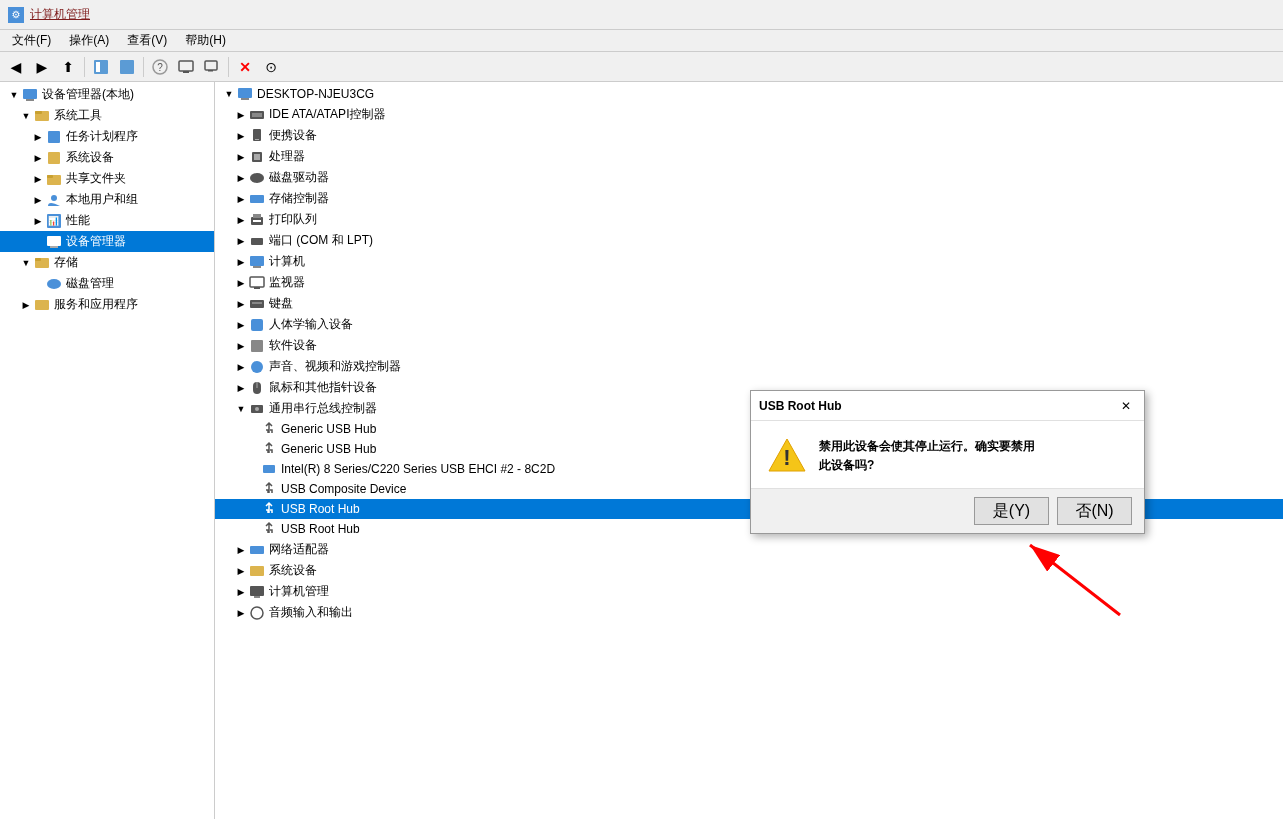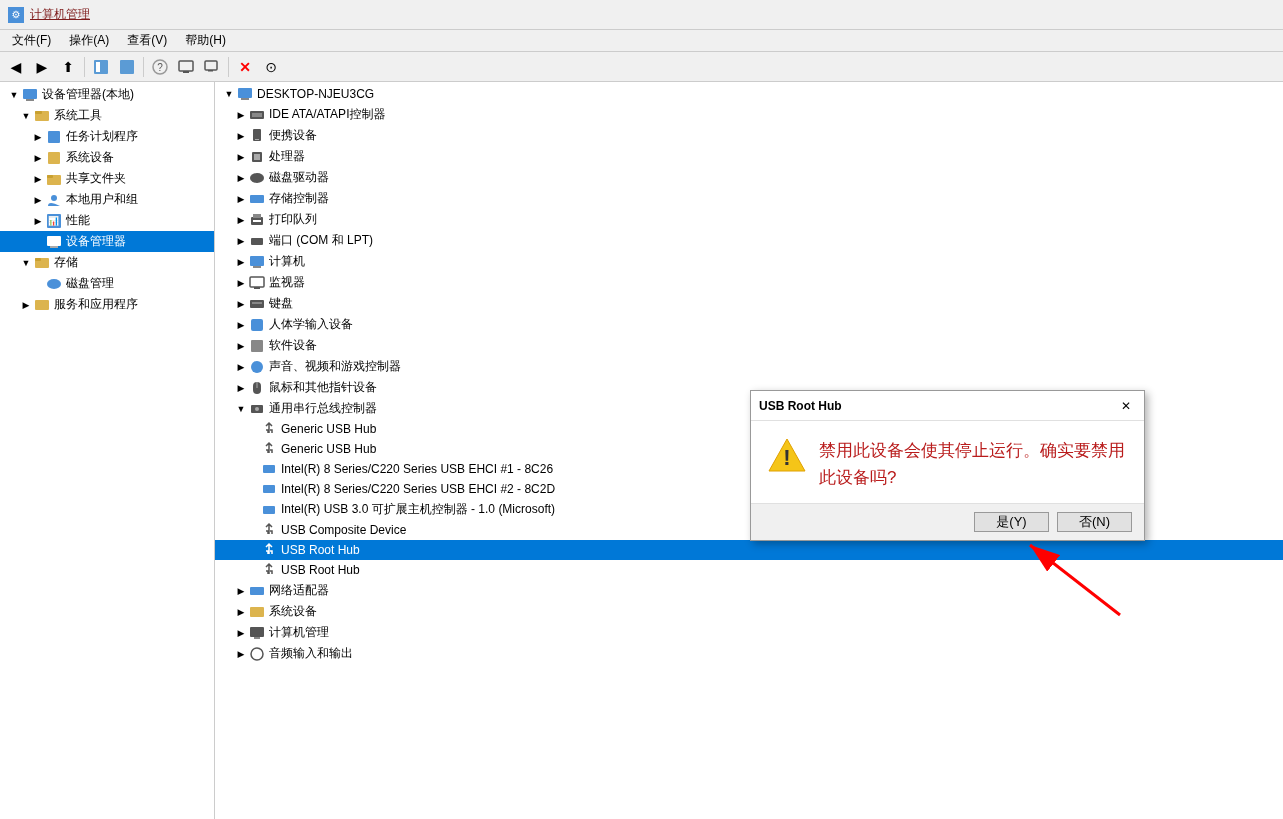--- a/index.html
+++ b/index.html
@@ -208,41 +208,42 @@
       font-size: 12px;
       border: 1px solid transparent;
     }
     .dialog-body {
       display: flex;
       align-items: flex-start;
       padding: 16px 16px 12px;
       gap: 12px;
     }
     .dialog-message {
-      font-size: 17px;
+      font-size: 12px;
       line-height: 1.6;
-      color: #b91c1c;
+      color: #000000;
       flex: 1;
+      font-weight: bold;
     }
     .dialog-footer {
       background: #f0f0f0;
       padding: 8px 12px;
       display: flex;
       justify-content: flex-end;
       gap: 8px;
       border-top: 1px solid #e0e0e0;
     }
     .dialog-btn {
       min-width: 75px;
-      height: 20px;
+      height: 28px;
       padding: 0 12px;
       background: #e1e1e1;
       border: 1px solid #999;
       cursor: pointer;
-      font-size: 13px;
+      font-size: 16px;
       font-family: 'Microsoft YaHei', sans-serif;
       display: flex;
       align-items: center;
       justify-content: center;
     }
     .dialog-btn.primary {
       background: #e1e1e1;
     }
 
     
@@ -654,52 +655,32 @@
       <span class="indent" style="width:28px"></span>
       <span class="arrow" style="width:12px"></span>
       <span class="item-icon">
         <svg width="16" height="16" viewBox="0 0 16 16">
             <path d="M8 2 L8 12 M5 5 L8 2 L11 5 M5 9 L7 9 L7 12 M9 9 L11 9 L11 12" stroke="#555" stroke-width="1.5" fill="none"></path>
           </svg>
       </span>
       <span>Generic USB Hub</span>
     </div>
 
+
     <div class="device-item">
       <span class="indent" style="width:28px"></span>
       <span class="arrow" style="width:12px"></span>
       <span class="item-icon">
         <svg width="16" height="16" viewBox="0 0 16 16">
             <rect x="2" y="4" width="12" height="8" rx="1" fill="#4a90d9"></rect>
           </svg>
       </span>
-      <span>Intel(R) 8 Series/C220 Series USB EHCI #1 - 8C26</span>
-    </div>
-
-    <div class="device-item">
-      <span class="indent" style="width:28px"></span>
-      <span class="arrow" style="width:12px"></span>
-      <span class="item-icon">
-        <svg width="16" height="16" viewBox="0 0 16 16">
-            <rect x="2" y="4" width="12" height="8" rx="1" fill="#4a90d9"></rect>
-          </svg>
-      </span>
       <span>Intel(R) 8 Series/C220 Series USB EHCI #2 - 8C2D</span>
     </div>
 
-    <div class="device-item">
-      <span class="indent" style="width:28px"></span>
-      <span class="arrow" style="width:12px"></span>
-      <span class="item-icon">
-        <svg width="16" height="16" viewBox="0 0 16 16">
-            <rect x="2" y="4" width="12" height="8" rx="1" fill="#4a90d9"></rect>
-          </svg>
-      </span>
-      <span>Intel(R) USB 3.0 可扩展主机控制器 - 1.0 (Microsoft)</span>
-    </div>
 
     <div class="device-item">
       <span class="indent" style="width:28px"></span>
       <span class="arrow" style="width:12px"></span>
       <span class="item-icon">
         <svg width="16" height="16" viewBox="0 0 16 16">
             <path d="M8 2 L8 12 M5 5 L8 2 L11 5 M5 9 L7 9 L7 12 M9 9 L11 9 L11 12" stroke="#555" stroke-width="1.5" fill="none"></path>
           </svg>
       </span>
       <span>USB Composite Device</span>

